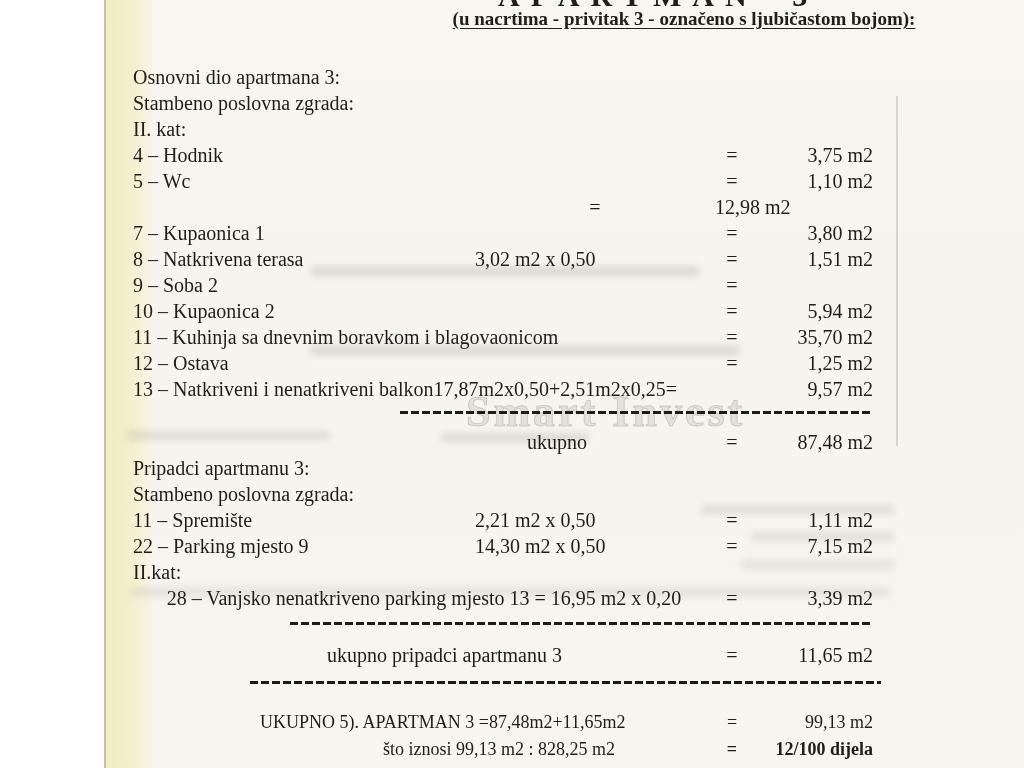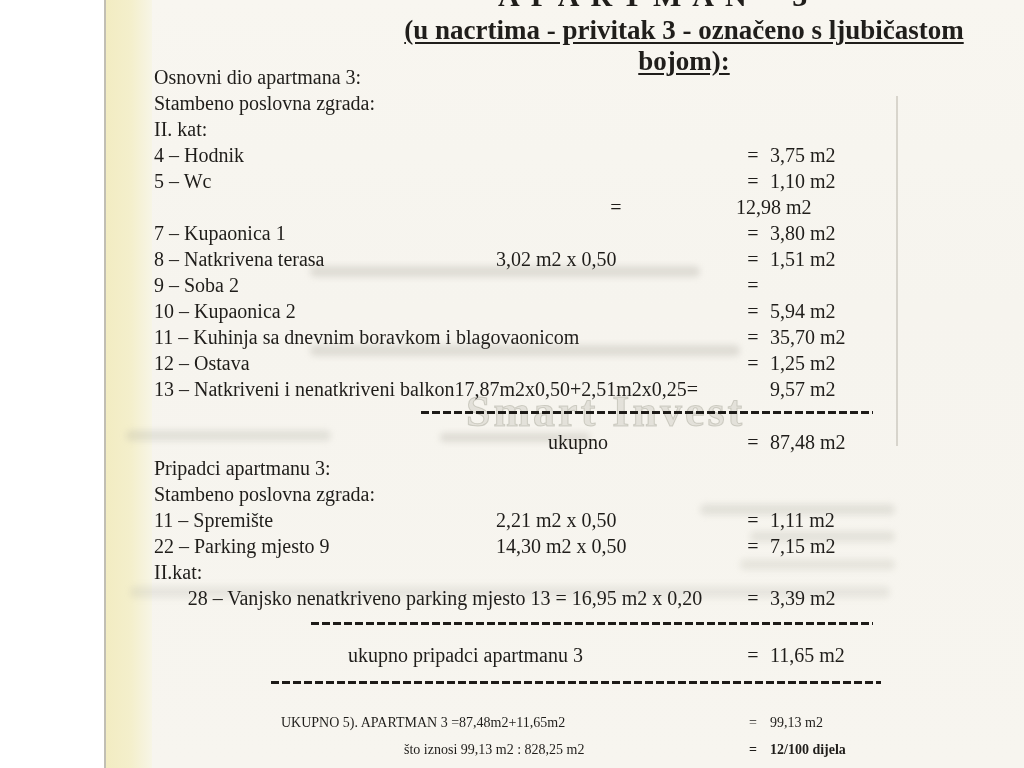--- a/index.html
+++ b/index.html
@@ -28,22 +28,22 @@
     position:absolute;left:792px;top:96px;height:350px;width:2px;
     background:rgba(170,166,152,.4);
   }
   
   .title-big{
     position:absolute;left:394px;top:-21px;
     font-size:30px;font-weight:700;letter-spacing:11px;word-spacing:16px;
     white-space:nowrap;color:#201e1b;
   }
   .subtitle{
-    position:absolute;left:300px;top:15px;width:560px;
-    text-align:center;font-size:27px;font-weight:700;
+    position:absolute;left:300px;top:8px;width:560px;
+    text-align:center;font-size:19px;font-weight:700;
     text-decoration:underline;text-underline-offset:3px;
     color:#201e1b;
   }
   
   .watermark{
     position:absolute;left:362px;top:386px;
     font-size:44px;font-weight:700;letter-spacing:3px;
     color:rgba(200,198,188,.40);
     -webkit-text-stroke:1px rgba(165,163,150,.45);
     filter:blur(.6px);
@@ -62,32 +62,32 @@
   .smudge.s7{left:636px;top:559px;width:155px;background:rgba(160,158,146,.18);}
   .smudge.s8{left:26px; top:586px;width:760px;height:12px;background:rgba(160,158,146,.17);}
   
   .content{
     position:absolute;left:29px;right:151px;top:64px;
     font-size:20px;
   }
   .row{
     display:grid;
     grid-template-columns:342px 240px 34px 1fr;
-    height:26px;line-height:26px;margin-left:21px;
+    height:26px;line-height:26px;
   }
   .c-label,.c-formula,.c-val{white-space:nowrap;}
   .c-eq{text-align:center;}
-  .c-val{text-align:left;}
+  .c-val{text-align:right;}
   .c-rule{display:none;}
   .row.item-wide .c-label{grid-column:1/4;}
   .row.item-28 .c-label{grid-column:1/3;text-align:center;}
   .row.total .c-label{grid-column:1/3;}
   .row.total-1 .c-label{padding-left:394px;}
   .row.total-2 .c-label{padding-left:194px;}
-  .row.grand{font-size:14px;height:27px;line-height:27px;}
+  .row.grand{font-size:18px;height:27px;line-height:27px;}
   .row.grand .c-label{grid-column:1/3;}
   .row.grand-1{margin-top:4px;}
   .row.grand-1 .c-label{padding-left:127px;}
   .row.grand-2 .c-label{padding-left:250px;}
   .row.grand-2 .c-eq,.row.grand-2 .c-val{font-weight:700;}
   
   .row.rule{display:block;height:18px;}
   .row.rule .c-rule{
     display:block;height:3px;margin-top:9px;
     background:repeating-linear-gradient(90deg,#1d1b18 0 8px,transparent 8px 11px);

